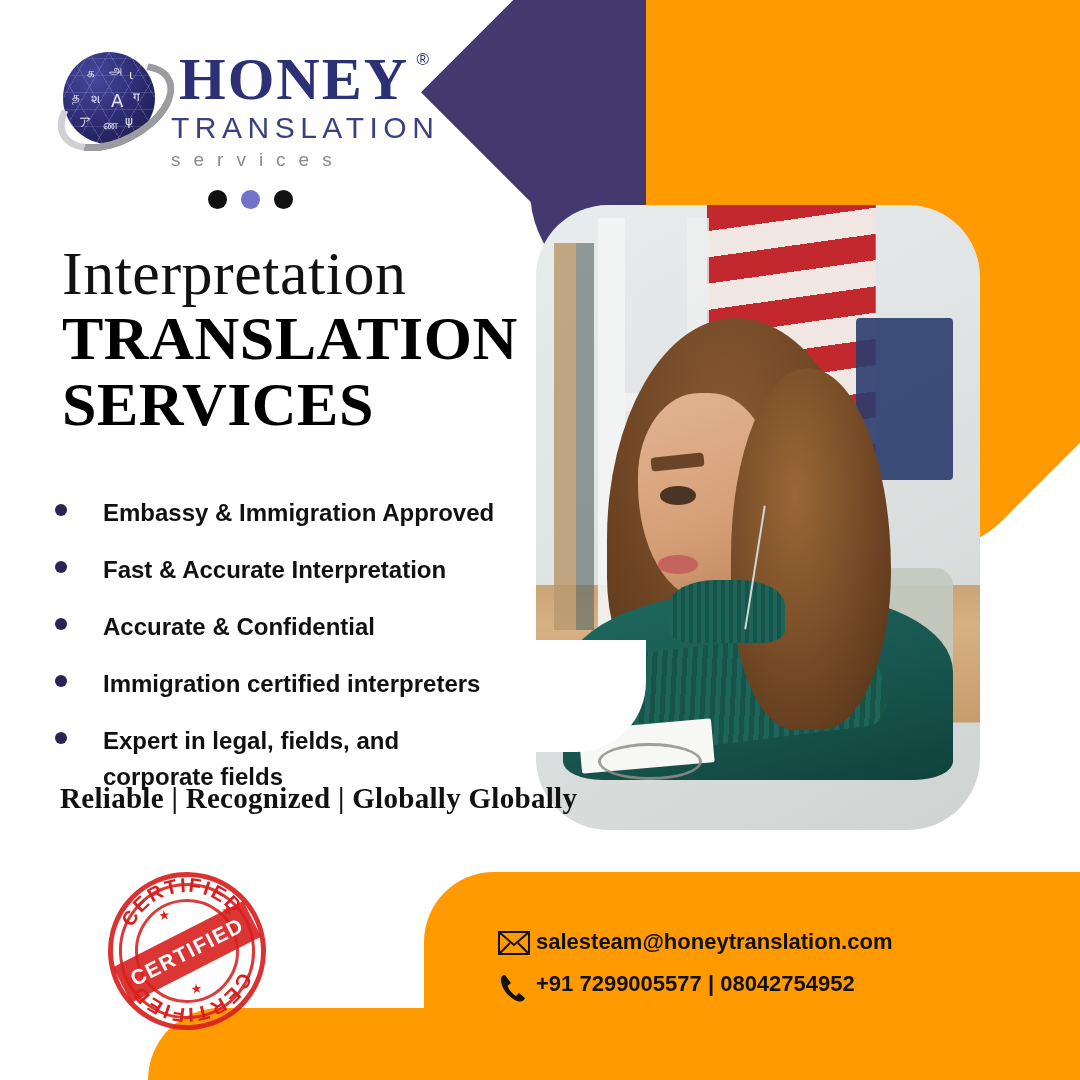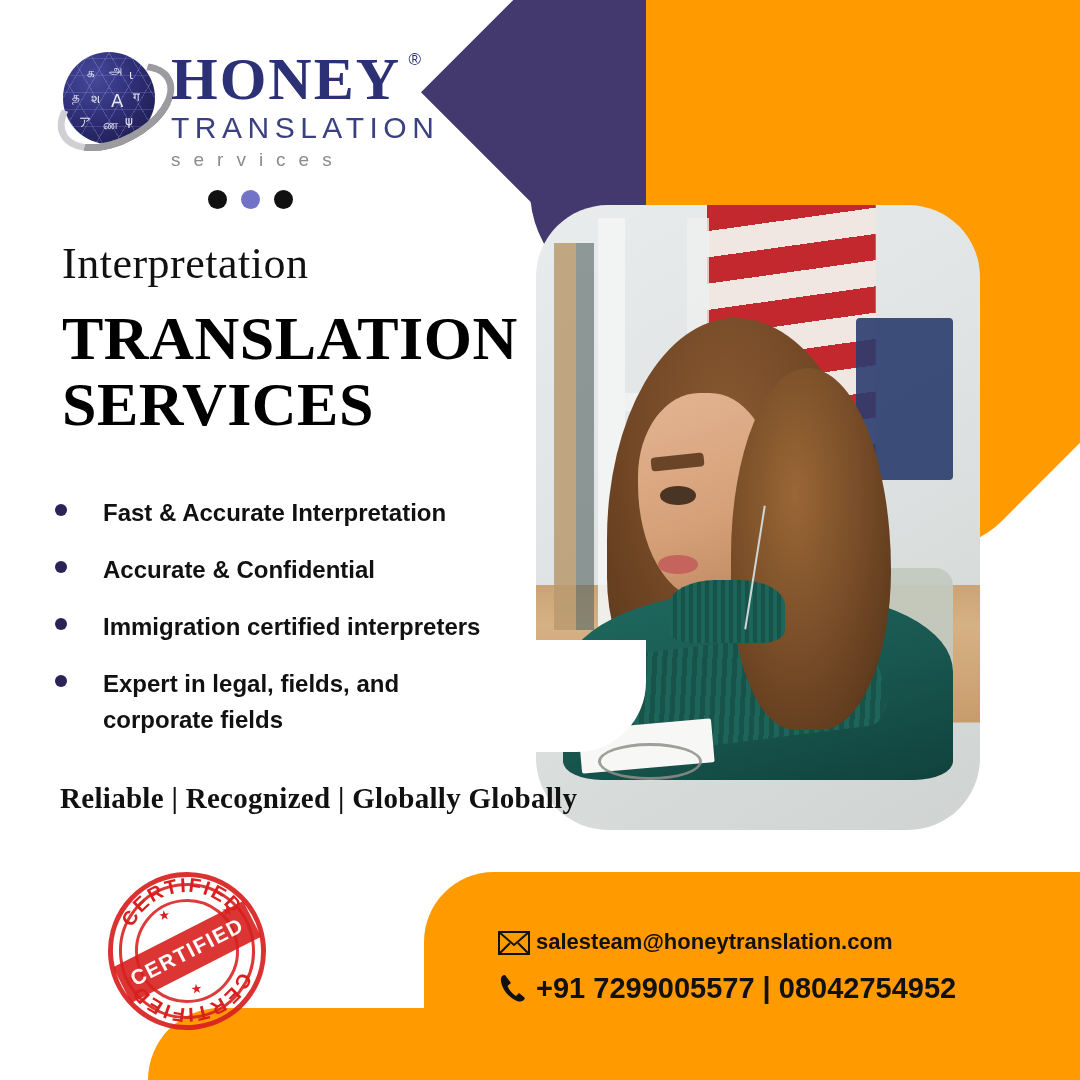--- a/index.html
+++ b/index.html
@@ -179,21 +179,21 @@
     position:absolute;left:8px;top:6px;width:92px;height:92px;border-radius:50%;
     background:
       repeating-linear-gradient(60deg,rgba(160,165,235,.28) 0 1px,transparent 1px 17px),
       repeating-linear-gradient(-60deg,rgba(160,165,235,.28) 0 1px,transparent 1px 17px),
       repeating-linear-gradient(0deg,rgba(160,165,235,.22) 0 1px,transparent 1px 17px);
   }
   .wordmark{padding-top:4px;}
   .wm-honey{
     font-family:"Liberation Serif",serif;
     font-size:60px;line-height:.98;font-weight:700;color:#2b3174;letter-spacing:2px;
-    position:relative;display:inline-block;
+    position:relative;display:inline-block;margin-left:8px;
   }
   .wm-reg{
     position:absolute;right:-22px;top:2px;font-size:17px;font-weight:400;
     font-family:"Liberation Sans",sans-serif;color:#2b3174;
   }
   .wm-translation{
     font-family:"Liberation Sans",sans-serif;
     font-size:30px;font-weight:400;color:#3b4180;letter-spacing:5.5px;margin-top:2px;
   }
   .wm-services{
@@ -201,21 +201,21 @@
     font-size:19px;font-weight:400;color:#8b8b8b;letter-spacing:13px;margin-top:4px;
   }
   .dots{position:absolute;left:208px;top:190px;display:flex;gap:14px;z-index:6;}
   .dot{width:19px;height:19px;border-radius:50%;background:#111111;}
   .dot.mid{background:#7272C8;}
 
   
   .h-script{
     position:absolute;left:62px;top:238px;z-index:6;
     font-family:"Liberation Serif",serif;
-    font-size:44px;font-weight:400;color:#111111;letter-spacing:.5px;
+    font-size:62px;font-weight:400;color:#111111;letter-spacing:.5px;
   }
   .h-main{
     position:absolute;left:62px;top:305px;z-index:6;
     font-family:"Liberation Serif",serif;
     font-size:62px;font-weight:700;color:#000000;line-height:1.07;letter-spacing:.5px;
   }
 
   
   .bullets{position:absolute;left:55px;top:495px;width:470px;z-index:6;}
   .bullet{display:flex;align-items:flex-start;margin-bottom:21px;}
@@ -286,21 +286,21 @@
     font-size:31px;font-weight:700;color:#000000;letter-spacing:.5px;
   }
   .contact-list{position:absolute;left:492px;top:928px;z-index:8;width:580px;}
   .crow{display:flex;align-items:flex-start;margin-bottom:14px;}
   .cicon{width:44px;flex:0 0 auto;display:flex;align-items:center;justify-content:center;padding-top:2px;}
   .ctext{
     font-family:"Liberation Sans",sans-serif;
     font-size:22px;font-weight:700;color:#111111;line-height:1.25;
   }
   .ctext .ln{display:block;}
-  .crow.phone .ctext{font-size:29px;}
+  .crow.phone .ctext{font-size:22px;}
 </style>
 </head>
 <body>
 
 <div id="poster">
 
   <div class="shape purple-block"></div>
   <div class="shape purple-diag"></div>
   <div class="shape purple-diag2"></div>
   <div class="shape orange-top"></div>
@@ -364,20 +364,24 @@
     <div class="dot"></div>
   </div>
 
   <div class="h-script">Interpretation</div>
   <div class="h-main">
     <div>TRANSLATION</div>
     <div>SERVICES</div>
   </div>
 
   <div class="bullets">
+    <div class="bullet">
+      <span class="bdot"></span>
+      <span class="btxt">Embassy &amp; Immigration Approved</span>
+    </div>
     <div class="bullet">
       <span class="bdot"></span>
       <span class="btxt">Fast &amp; Accurate Interpretation</span>
     </div>
     <div class="bullet">
       <span class="bdot"></span>
       <span class="btxt">Accurate &amp; Confidential</span>
     </div>
     <div class="bullet">
       <span class="bdot"></span>

